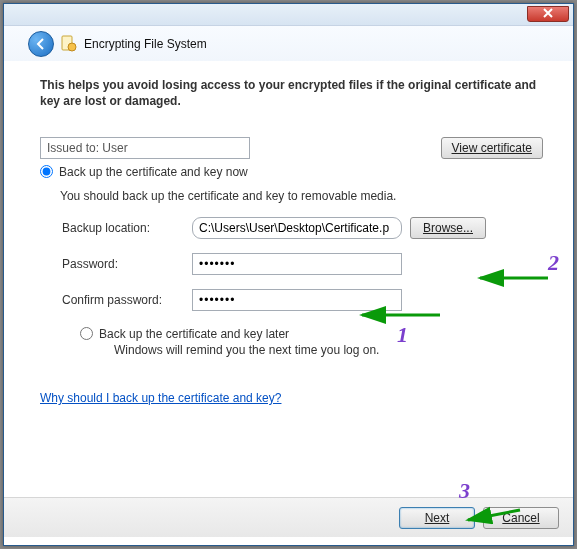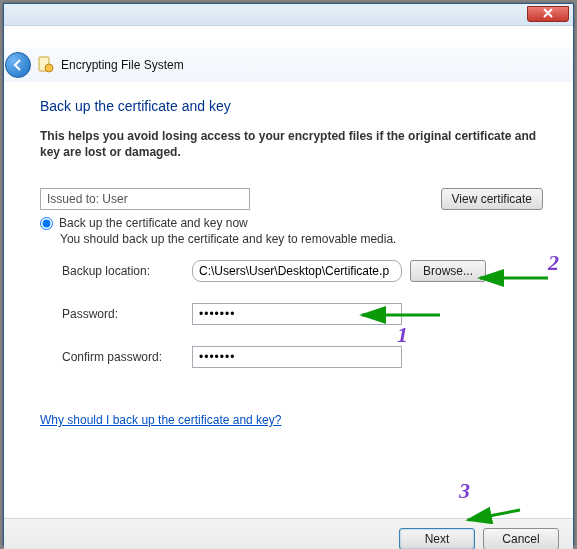--- a/index.html
+++ b/index.html
@@ -17,23 +17,22 @@
   }
   .close-btn {
     position: absolute; right: 4px; top: 2px; width: 42px; height: 16px;
     background: linear-gradient(to bottom,#ea7b73,#c83a2e);
     border: 1px solid #8a2e26; border-radius: 0 0 3px 3px;
     text-align: center;
   }
   .close-btn svg { display:block; margin:auto; }
   .headerbar {
     height: 35px; display:flex; align-items:center;
-    padding: 0 1px; gap: 6px;
+    padding: 0 24px; gap: 6px;
     background: linear-gradient(to bottom,#f8fbff,#f1f6fc);
-    margin-top: 21px;
   }
   .back-btn {
     width: 26px; height: 26px; border-radius: 50%;
     background: radial-gradient(circle at 30% 30%,#6db6f4,#1a6dc2);
     border: 1px solid #1a5c9e;
     display:flex; align-items:center; justify-content:center;
   }
   .cert-icon svg { display:block; }
   .title-text { font-size: 12px; color: #111; }
   .content {
@@ -52,27 +51,28 @@
     border: 1px solid #a5acb5; height: 22px; padding: 2px 6px;
     font-family: inherit; font-size: 12px; background:#fff;
   }
   .textbox.readonly { background:#fff; color:#555;}
   .btn {
     height: 22px; min-width: 92px; padding: 0 10px;
     background: linear-gradient(to bottom,#f6f6f6,#dddddd);
     border: 1px solid #8e8e8e; border-radius: 3px;
     font-family: inherit; font-size: 12px; color:#222;
     cursor: pointer;
+    text-decoration: underline;
   }
   .radio-block { margin-top: 4px; margin-bottom: 10px; }
-  .radio-head { display:flex; align-items:center; gap:6px; color:#333; }
-  .radio-sub { margin-left: 20px; color:#333; margin-top:2px; }
+  .radio-head { display:flex; align-items:flex-start; gap:6px; color:#333; }
+  .radio-sub { margin-left: 20px; color:#333; margin-top:10px; }
   .radio-sub2 { margin-left: 74px; color:#333; margin-top:2px; }
   .indent-rows { margin-left: 22px; margin-top: 14px; }
-  .indent-rows .row { margin-bottom: 21px; }
+  .indent-rows .row { margin-bottom: 14px; }
   .indent-rows .label { width: 130px; }
   .link { color:#0451c4; text-decoration: underline; cursor: pointer; margin-top: 24px; display:inline-block; }
   .footer {
     height:40px; border-top:1px solid #d6d6d6;
     background: linear-gradient(to bottom,#f4f4f4,#e8e8e8);
     display:flex; align-items:center; justify-content:flex-end;
     padding: 0 14px; gap: 8px;
   }
   .footer .btn { min-width: 76px; }
   .btn.default { border: 1px solid #3c7fb1; box-shadow: 0 0 2px #5ca6dd inset; }
@@ -103,21 +103,20 @@
     <span class="cert-icon">
       <svg width="18" height="18" viewBox="0 0 18 18">
         <rect x="2" y="1" width="10" height="14" rx="1" fill="#fdf3c7" stroke="#caa73a"></rect>
         <circle cx="12" cy="12" r="4" fill="#f6c14a" stroke="#c08a1e"></circle>
       </svg>
     </span>
     <span class="title-text">Encrypting File System</span>
   </div>
 
   <div class="content">
-    <div class="page-title">Back up the certificate and key</div>
     <div class="help-text">This helps you avoid losing access to your encrypted files if the original certificate and key are lost or damaged.</div>
 
     <div class="row">
       <input class="textbox readonly" style="width: 210px;" readonly="" value="Issued to: User">
       <span style="flex:1"></span>
       <button class="btn" style="min-width:100px">View certificate</button>
     </div>
 
     <div class="radio-block">
       <div class="radio-head">
@@ -137,20 +136,27 @@
           <span class="label">Password:</span>
           <input class="textbox" style="width: 210px; letter-spacing: 1px;" type="text" value="•••••••">
         </div>
         <div class="row">
           <span class="label">Confirm password:</span>
           <input class="textbox" style="width: 210px; letter-spacing: 1px;" type="text" value="•••••••">
         </div>
       </div>
     </div>
 
+    <div class="radio-block" style="margin-top:16px;">
+      <div class="radio-head" style="margin-left:40px;">
+        <input type="radio" name="when" style="">
+        <span>Back up the certificate and key later</span>
+      </div>
+      <div class="radio-sub2">Windows will remind you the next time you log on.</div>
+    </div>
 
     <a class="link">Why should I back up the certificate and key?</a>
   </div>
 
   <div class="footer">
     <button class="btn default">Next</button>
     <button class="btn">Cancel</button>
   </div>
 </div>
 

